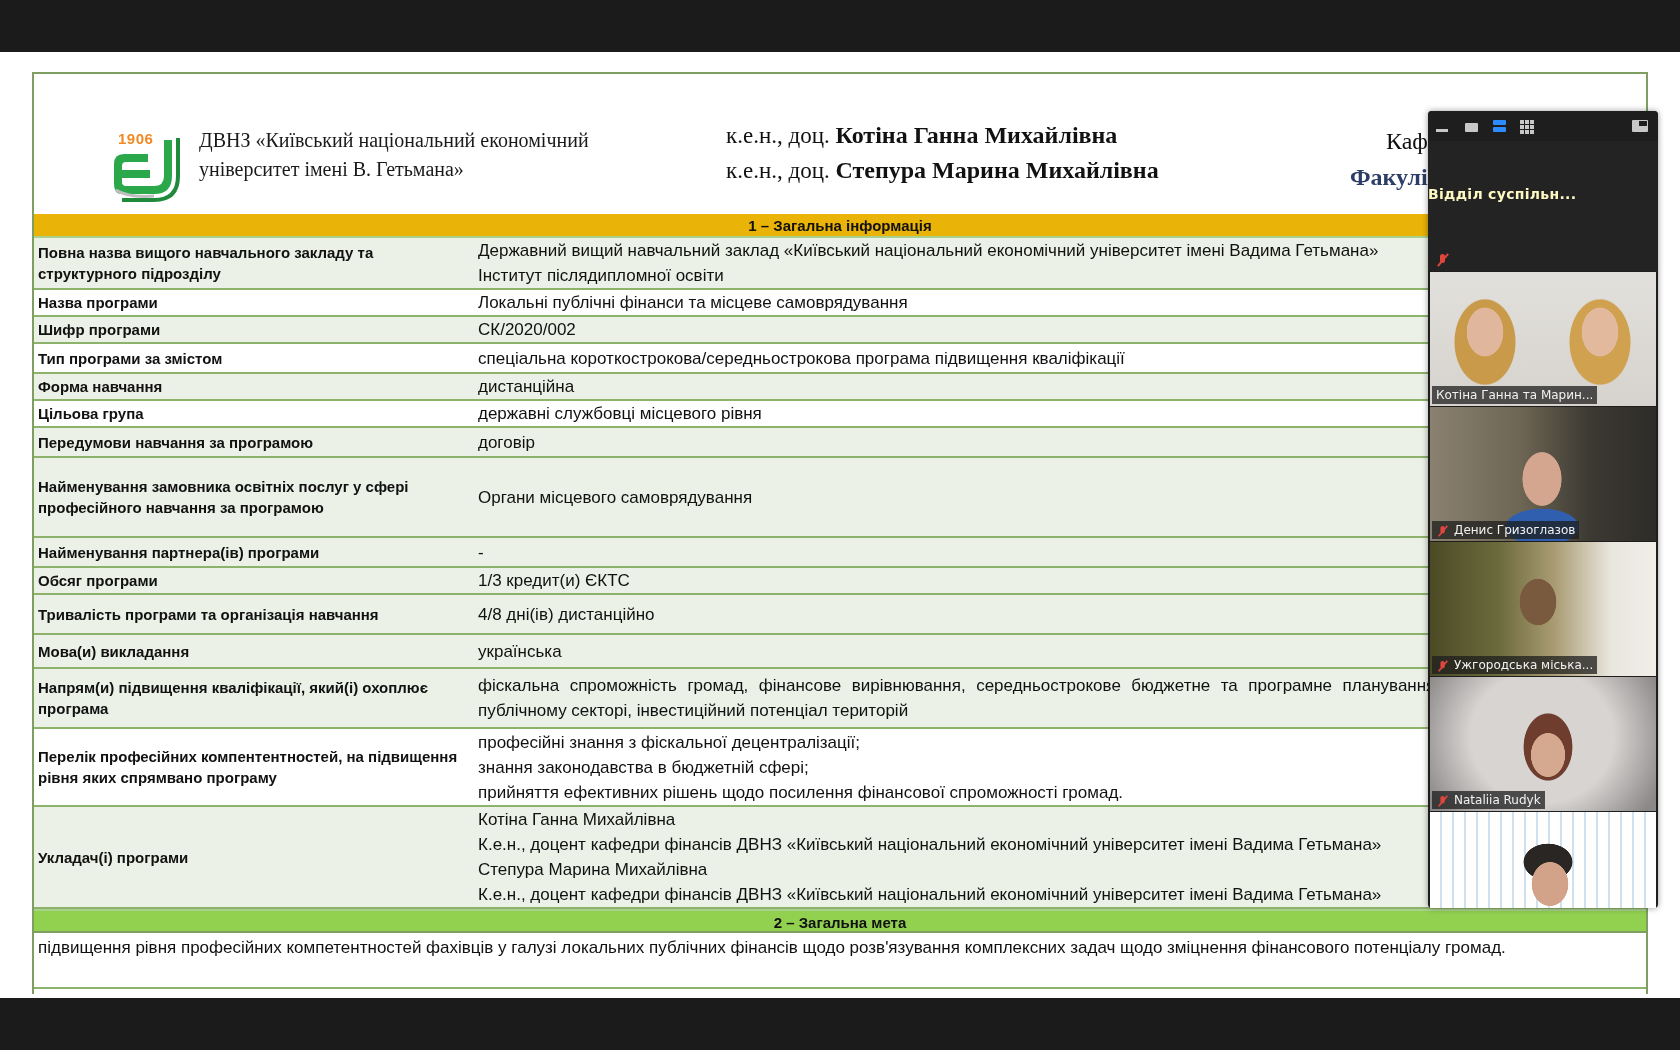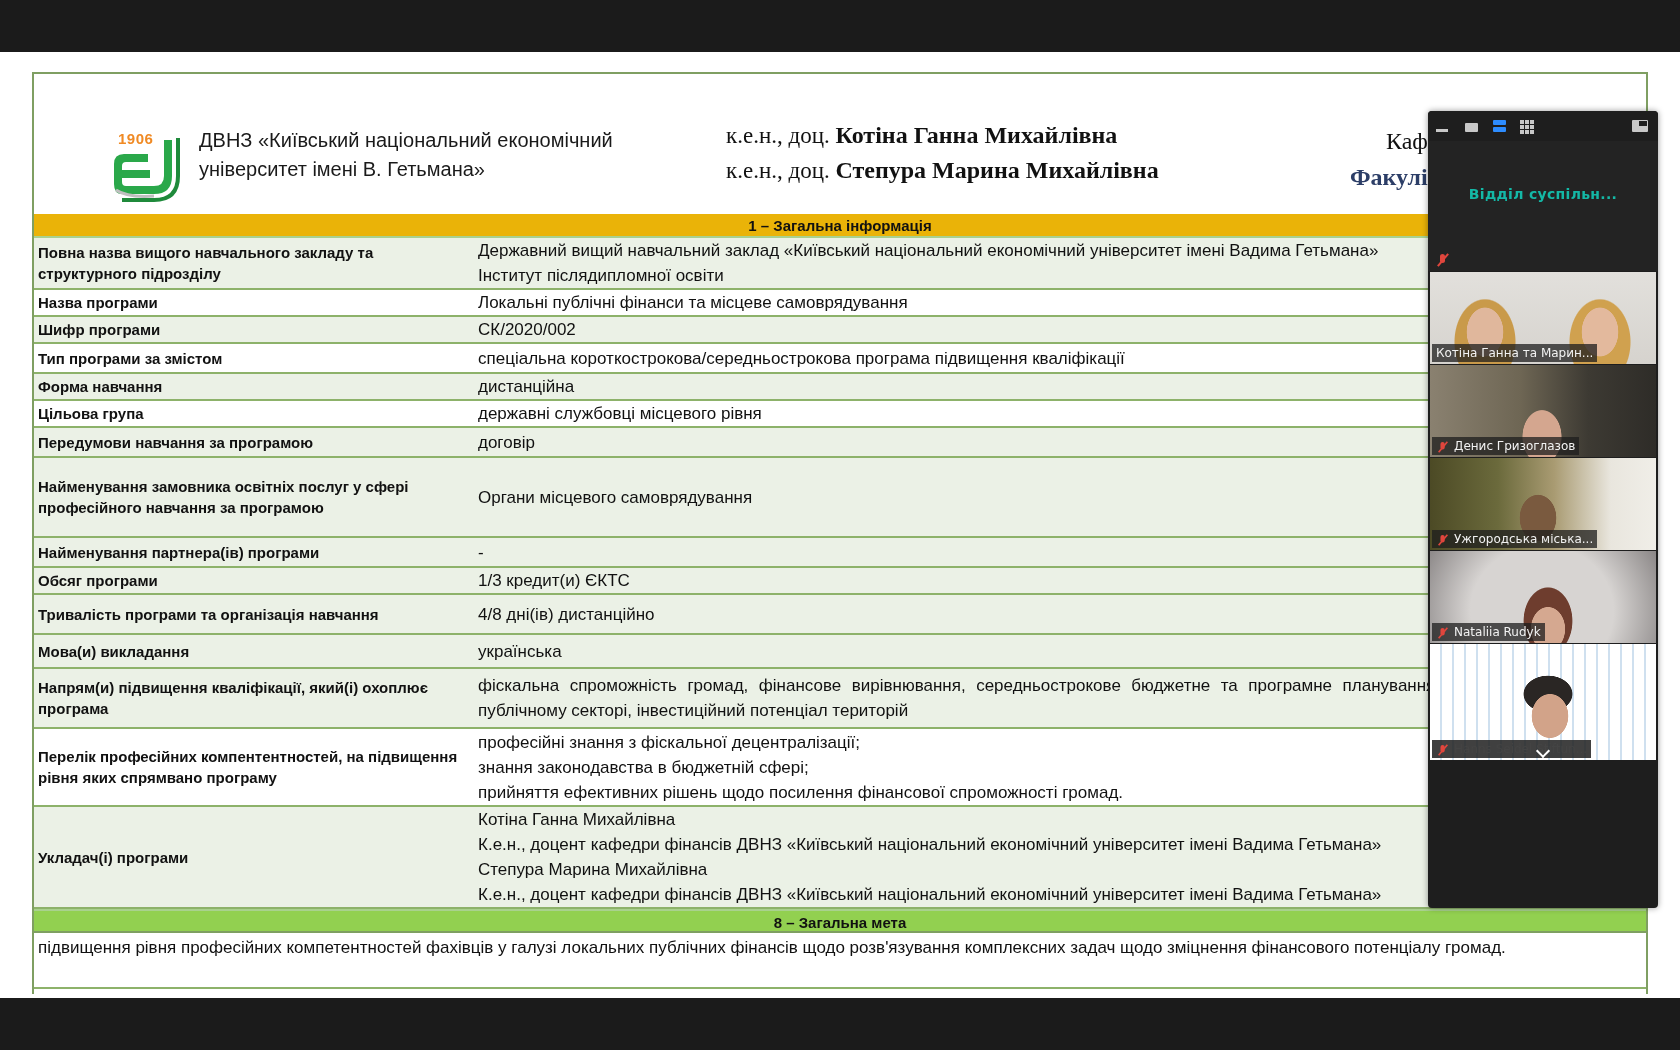--- a/index.html
+++ b/index.html
@@ -8,21 +8,21 @@
 
     .top-bar { position: absolute; left: 0; top: 0; width: 1680px; height: 52px; background: #1b1b1b; }
     .bottom-bar { position: absolute; left: 0; top: 998px; width: 1680px; height: 52px; background: #1b1b1b; }
     .slide { position: absolute; left: 0; top: 52px; width: 1680px; height: 946px; background: #ffffff; }
 
     .doc-frame { position: absolute; left: 32px; top: 20px; width: 1616px; height: 922px; border: 2px solid #7f9f62; border-bottom: none; overflow: hidden; }
 
     .header { position: relative; height: 140px; }
     .logo { position: absolute; left: 74px; top: 44px; width: 82px; height: 84px; }
     .logo-year { position: absolute; left: 10px; top: 0; font-family: "Liberation Sans", sans-serif; font-weight: bold; font-size: 15px; color: #f08a24; letter-spacing: 0.5px; margin-top: 12px; }
-    .uni-name { position: absolute; left: 165px; top: 52px; font-family: Liberation Sans, sans-serif; font-size: 20px; line-height: 29px; color: #1a1a1a; }
+    .uni-name { position: absolute; left: 165px; top: 52px; font-family: Liberation Serif, serif; font-size: 20px; line-height: 29px; color: #1a1a1a; }
     .authors { position: absolute; left: 692px; top: 44px; font-family: "Liberation Serif", serif; font-size: 23px; line-height: 35px; color: #111; }
     .authors b { font-weight: bold; font-size: 24px; }
     .kaf { position: absolute; left: 1352px; top: 54px; font-family: "Liberation Serif", serif; font-size: 24px; color: #111; }
     .fak { position: absolute; left: 1316px; top: 90px; font-family: "Liberation Serif", serif; font-size: 24px; font-weight: bold; color: #2c3e67; }
 
     .section-head { height: 24px; text-align: center; font-weight: bold; font-size: 15px; line-height: 24px; color: #111; }
     .sec1 { background: #eab308; border-bottom: 2px solid #a9d18e; }
     .sec2 { background: #92d050; border-top: 2px solid #a9d18e; border-bottom: 2px solid #7f9f62; }
 
     table.info { width: 100%; border-collapse: collapse; font-size: 17px; color: #111; }
@@ -42,27 +42,27 @@
     .zp-min { left: 8px; top: 18px; width: 12px; height: 3px; background: #c8c8c8; }
     .zp-single { left: 37px; top: 12px; width: 13px; height: 9px; background: #c8c8c8; border-radius: 1px; }
     .zp-strip { left: 65px; top: 9px; width: 13px; height: 12px; }
     .zp-strip i { display: block; height: 5px; background: #2d8cff; margin-bottom: 2px; border-radius: 1px; }
     .zp-grid { left: 92px; top: 9px; width: 14px; height: 14px; display: grid; grid-template-columns: repeat(3,4px); gap: 1px; }
     .zp-grid i { display: block; width: 4px; height: 4px; background: #c8c8c8; }
     .zp-pip { right: 10px; top: 9px; width: 16px; height: 12px; background: #c8c8c8; border-radius: 1px; }
     .zp-pip::after { content: ""; position: absolute; right: 1px; top: 1px; width: 8px; height: 5px; background: #1e1e1e; }
 
     .zp-active { height: 130px; position: relative; background: #232323; }
-    .zp-active-name { position: absolute; left: 0; right: 0; top: 45px; text-align: center; color: #14b8a6; font-family: "DejaVu Sans", sans-serif; font-size: 14px; font-weight: bold; letter-spacing: 0.3px; }
+    .zp-active-name { position: absolute; left: 0; right: 0; top: 45px; text-align: left; color: #fef9c3; font-family: "DejaVu Sans", sans-serif; font-size: 14px; font-weight: bold; letter-spacing: 0.3px; }
     .mute-icon { display: inline-block; width: 14px; height: 14px; position: relative; vertical-align: middle; }
     .mute-icon::before { content: ""; position: absolute; left: 4px; top: 1px; width: 5px; height: 9px; border-radius: 3px; background: #e0463d; }
     .mute-icon::after { content: ""; position: absolute; left: 6px; top: -1px; width: 2px; height: 16px; background: #e0463d; transform: rotate(40deg); }
     .zp-active .mute-icon { position: absolute; left: 8px; bottom: 4px; }
 
-    .tile { position: relative; height: 92px; margin: 1px 2px; overflow: hidden; }
+    .tile { position: relative; height: 134px; margin: 1px 2px; overflow: hidden; }
     .tile.speaking { outline: 2px solid #8bc34a; outline-offset: -2px; }
     .tile-bg { position: absolute; inset: 0; }
     .tile-label { position: absolute; left: 2px; bottom: 2px; background: rgba(30,30,30,0.75); color: #f2f2f2; font-family: "DejaVu Sans", sans-serif; font-size: 12px; line-height: 18px; padding: 0 4px; white-space: nowrap; }
     .tile-label .mute-icon { margin-right: 4px; transform: scale(0.85); }
 
     .bg-two-women { background: radial-gradient(ellipse 30px 40px at 55px 60px, #e0b79c 0 60%, transparent 62%), radial-gradient(ellipse 30px 40px at 170px 60px, #e3b99d 0 60%, transparent 62%), radial-gradient(ellipse 50px 70px at 55px 70px, #c99a4a 0 60%, transparent 62%), radial-gradient(ellipse 50px 70px at 170px 70px, #d0a14f 0 60%, transparent 62%), linear-gradient(180deg, #e2e0dc, #d6d3ce); }
     .bg-man1 { background: radial-gradient(ellipse 32px 44px at 112px 72px, #d4a68f 0 60%, transparent 62%), radial-gradient(ellipse 60px 30px at 112px 120px, #2f5fae 0 60%, transparent 62%), linear-gradient(90deg, #8a8170 0, #6e6654 40%, #3d3a33 70%, #2e2c28 100%); }
     .bg-man2 { background: radial-gradient(ellipse 30px 38px at 108px 60px, #7a5a3f 0 60%, transparent 62%), linear-gradient(90deg, #4c4a25 0, #6b6a3c 30%, #a99b72 55%, #e9e6de 80%, #f0eee8 100%); }
     .bg-woman { background: radial-gradient(ellipse 28px 36px at 118px 78px, #d5a890 0 60%, transparent 62%), radial-gradient(ellipse 40px 55px at 118px 70px, #6e3d2e 0 60%, transparent 62%), radial-gradient(ellipse 130px 120px at 112px 60px, #d7d4d2 0 55%, #8c8888 100%); }
     .bg-man3 { background: radial-gradient(ellipse 30px 36px at 120px 72px, #d2a389 0 60%, transparent 62%), radial-gradient(ellipse 40px 30px at 118px 50px, #2a2624 0 60%, transparent 62%), repeating-linear-gradient(90deg, #ffffff 0 10px, #cfe0ef 10px 12px), #ffffff; }
@@ -170,21 +170,21 @@
         <td class="val" style="white-space:nowrap">
               <div>Котіна Ганна Михайлівна</div>
               <div>К.е.н., доцент кафедри фінансів ДВНЗ «Київський національний економічний університет імені Вадима Гетьмана»</div>
               <div>Степура Марина Михайлівна</div>
               <div>К.е.н., доцент кафедри фінансів ДВНЗ «Київський національний економічний університет імені Вадима Гетьмана»</div>
             </td>
       </tr>
     </tbody>
       </table>
 
-    <div class="section-head sec2">8 – Загальна мета</div>
+    <div class="section-head sec2">2 – Загальна мета</div>
     <div class="goal">підвищення рівня професійних компетентностей фахівців у галузі локальних публічних фінансів щодо розв'язування комплексних задач щодо зміцнення фінансового потенціалу громад.</div>
   </div>
 </div>
 
 <div class="bottom-bar"></div>
 
 <div class="zoom-panel">
   <div class="zp-toolbar">
     <span class="zp-btn zp-min"></span>
     <span class="zp-btn zp-single"></span>

